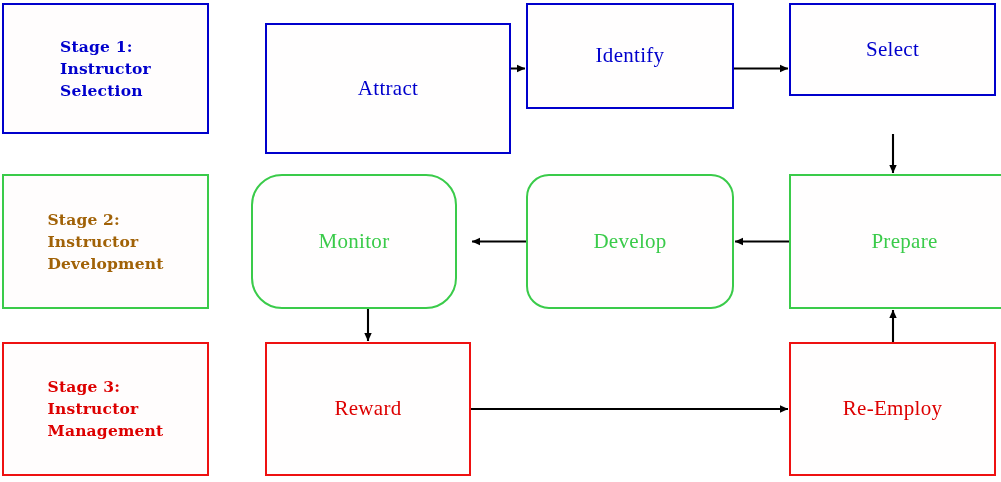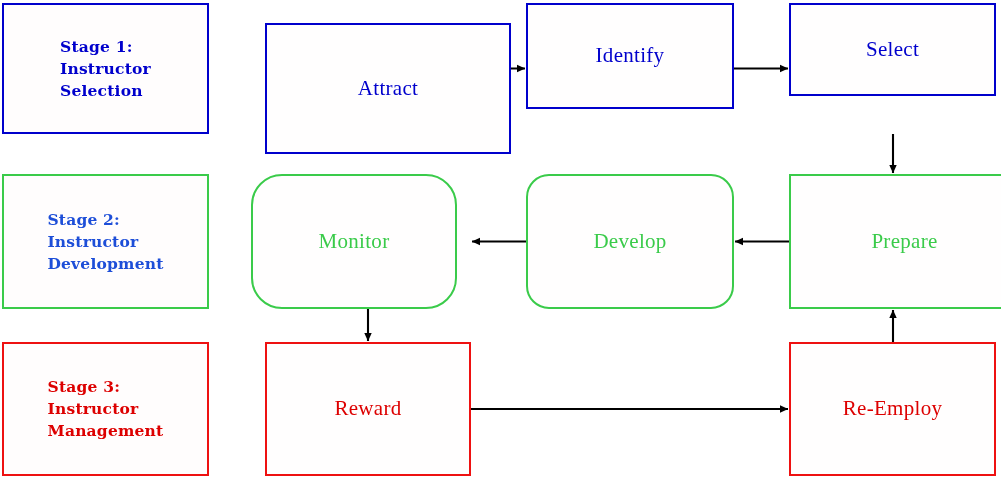--- a/index.html
+++ b/index.html
@@ -50,21 +50,21 @@
     line-height: 1.2;
     letter-spacing: 0.3px;
   }
 
   
   .theme-blue  { border-color: #0000CC; }
   .theme-blue  .stage-label,
   .theme-blue  .proc-label { color: #0000CC; }
 
   .theme-green { border-color: #3ACB4A; }
-  .theme-green .stage-label { color: #1d4ed8; }
+  .theme-green .stage-label { color: #a16207; }
   .theme-green .proc-label  { color: #3ACB4A; }
 
   .theme-red   { border-color: #EE1111; }
   .theme-red   .stage-label,
   .theme-red   .proc-label { color: #DD0000; }
 
   
   #arrow-layer {
     position: absolute;
     left: 0;

